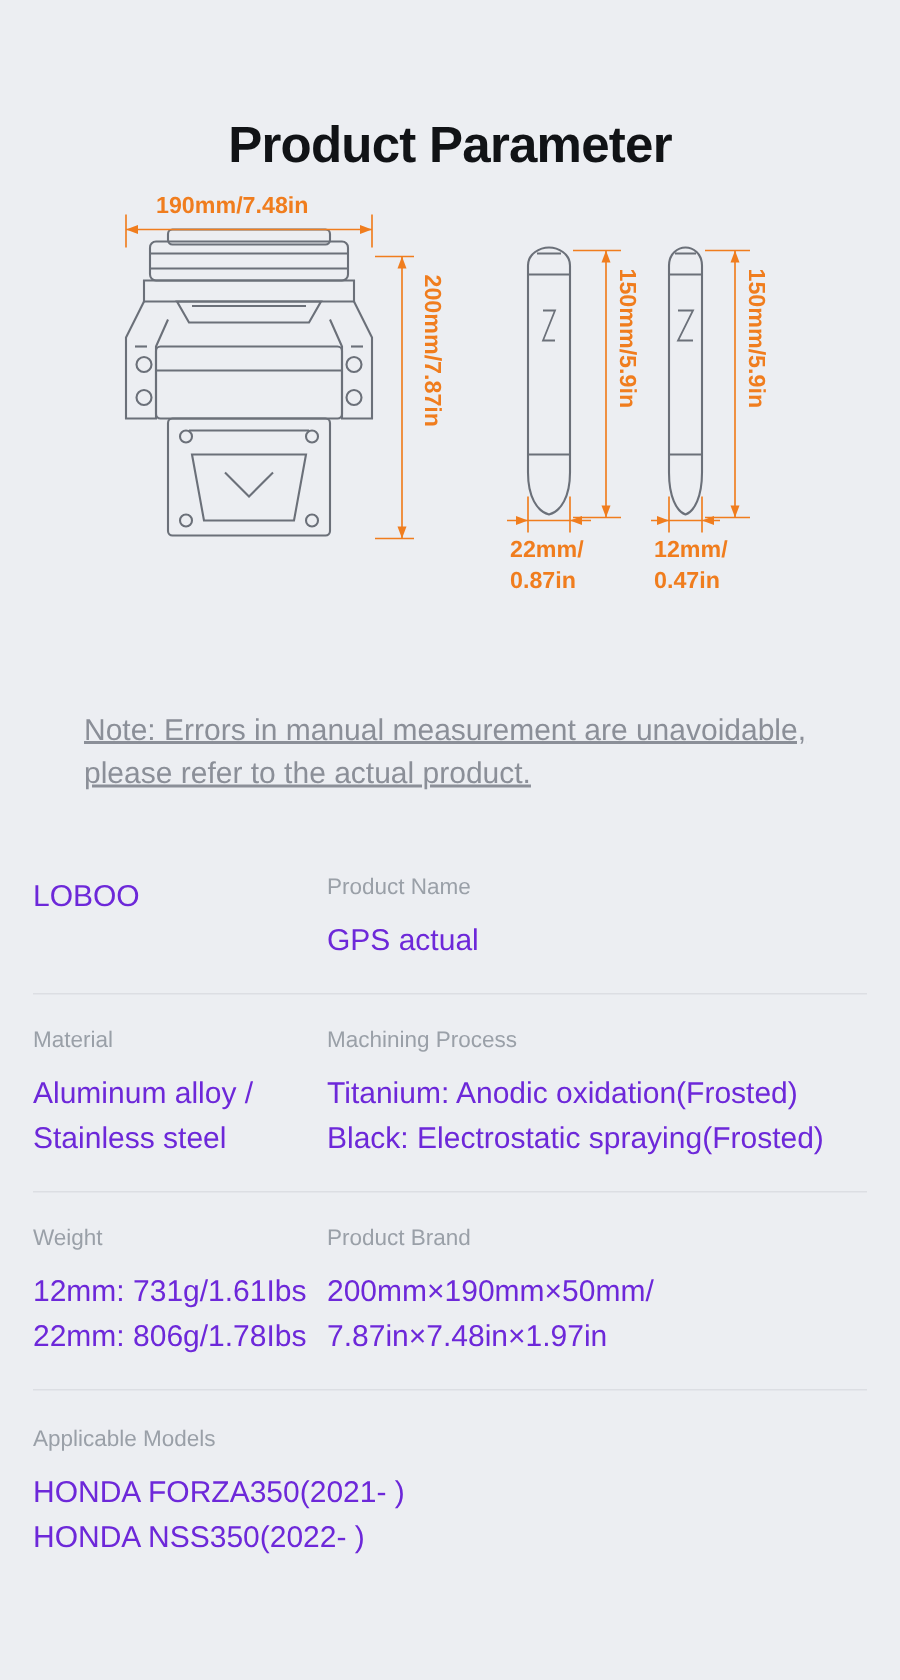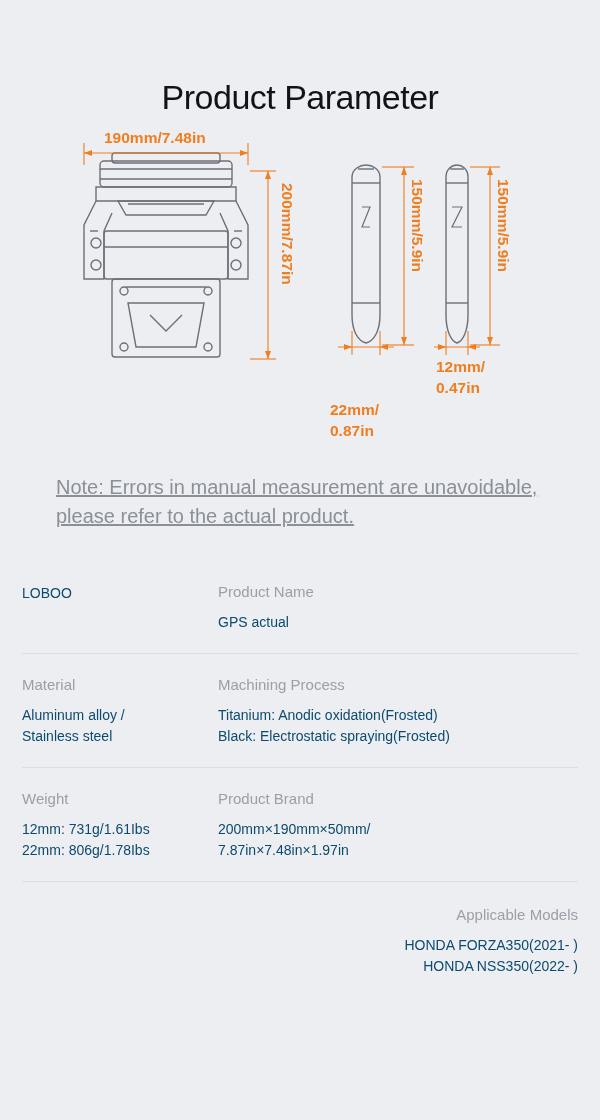--- a/index.html
+++ b/index.html
@@ -20,21 +20,21 @@
     position: relative;
     width: 600px;
     height: 1120px;
     box-sizing: border-box;
   }
 
   
   .title {
     text-align: center;
     font-size: 34px;
-    font-weight: normal;
+    font-weight: bold;
     letter-spacing: -0.5px;
     color: #111316;
     padding-top: 78px;
   }
 
   
   .diagram {
     position: relative;
     height: 320px;
     margin-top: 18px;
@@ -65,41 +65,40 @@
     margin-top: 30px;
     padding: 0 22px;
   }
   .spec-row {
     display: flex;
     padding: 22px 0 20px 0;
     border-bottom: 1px solid #dcdee3;
   }
   .spec-row:last-child {
     border-bottom: none;
-    text-align: right;
   }
   .spec-cell {
     display: flex;
     flex-direction: column;
   }
   .spec-cell.left {
     width: 196px;
     flex: none;
   }
   .spec-cell.right {
     flex: 1;
   }
   .spec-label {
     color: #9aa0a8;
     font-size: 15px;
     margin-bottom: 12px;
   }
   .spec-value {
-    color: #0c4a6e;
-    font-size: 14px;
+    color: #6d28d9;
+    font-size: 20px;
     line-height: 1.5;
     white-space: pre-line;
   }
   .full-row {
     padding-top: 24px;
   }
 </style>
 </head>
 <body>
 
@@ -215,21 +214,21 @@
         <polygon points="468,212 476,209 476,215" fill="#f07d1e" stroke="none"></polygon>
       </g>
     </svg>
 
     <div class="dim-label" style="left:104px; top:-6px;">190mm/7.48in</div>
 
     <div class="dim-label vertical" style="left:278px; top:48px;">200mm/7.87in</div>
 
     <div class="dim-label vertical" style="left:408px; top:44px;">150mm/5.9in</div>
 
-    <div class="dim-label" style="left:330px; top:222px; line-height:1.35;margin-top:43px;">
+    <div class="dim-label" style="left:340px; top:222px; line-height:1.35;">
       <span style="white-space:pre-line;">22mm/
 0.87in</span>
     </div>
 
     <div class="dim-label vertical" style="left:494px; top:44px;">150mm/5.9in</div>
 
     <div class="dim-label" style="left:436px; top:222px; line-height:1.35;">
       <span style="white-space:pre-line;">12mm/
 0.47in</span>
     </div>

